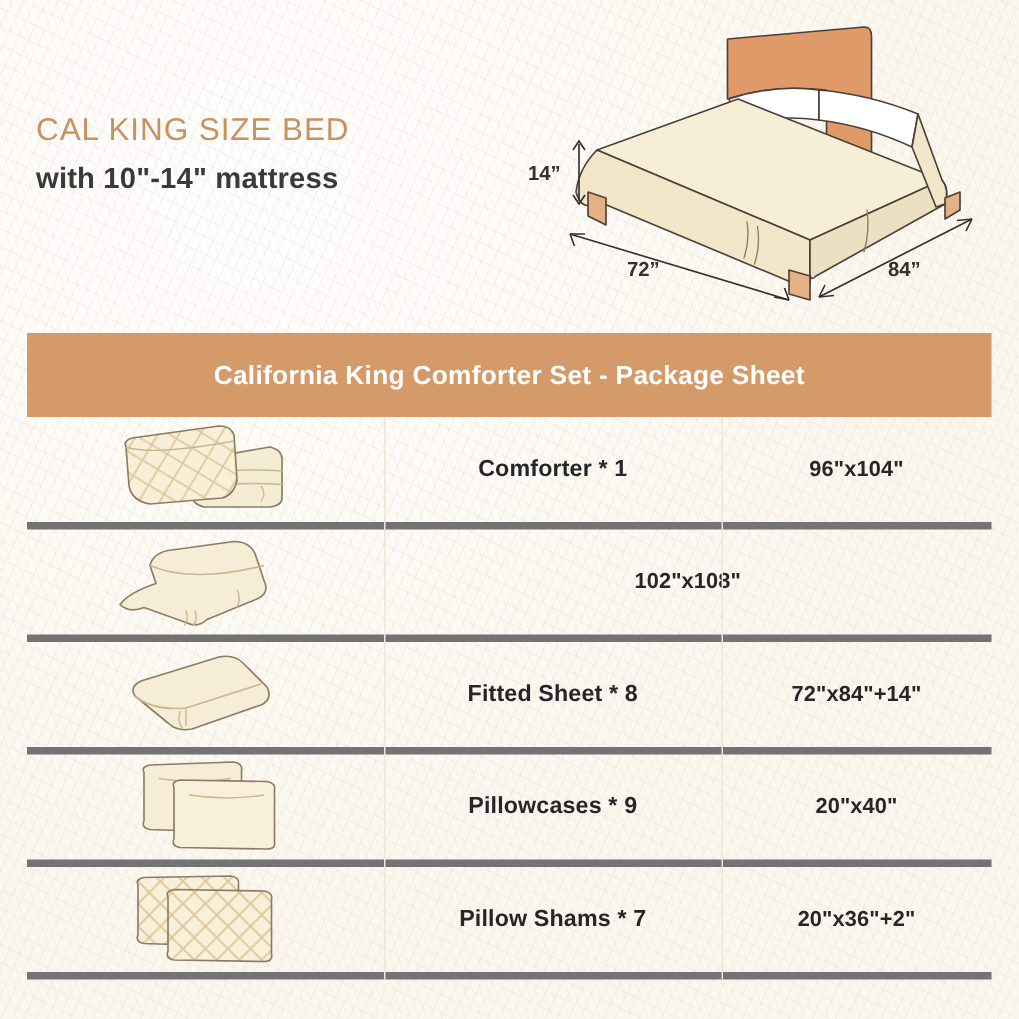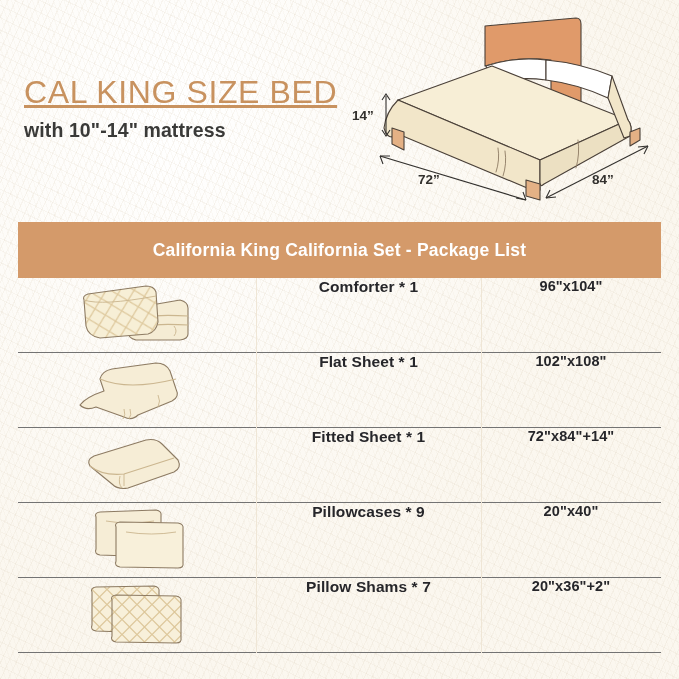--- a/index.html
+++ b/index.html
@@ -28,27 +28,26 @@
 
   .sheet { position: absolute; inset: 0; z-index: 1; }
 
   
   .headline {
     position: absolute;
     left: 24px;
     top: 76px;
   }
   .headline-main {
-    font-size: 32px;
+    font-size: 21px;
     letter-spacing: 0.6px;
     color: #c8925f;
     font-weight: 400;
     line-height: 1;
     white-space: nowrap;
-    text-decoration: underline;
   }
   .headline-sub {
     margin-top: 11px;
     font-size: 19.5px;
     color: #3a3a38;
     font-weight: 700;
     letter-spacing: 0.1px;
     white-space: nowrap;
   }
 
@@ -88,22 +87,23 @@
     color: #ffffff;
     font-size: 17.5px;
     font-weight: 700;
     letter-spacing: 0.2px;
   }
 
   .table-body { position: relative; }
 
   .row {
     display: flex;
+    align-items: center;
     height: 75px;
-    border-bottom: 1px solid #737373;
+    border-bottom: 5px solid #737373;
     position: relative;
   }
   .row:first-child { border-top: none; }
 
   .cell-art {
     width: 238px;
     height: 100%;
     display: flex;
     align-items: center;
     justify-content: center;
@@ -204,21 +204,21 @@
         <path d="M206 190 L216 189 M206 190 L210 182"></path>
         <path d="M308 138 L298 139 M308 138 L304 146"></path>
       </g>
       <text class="dim-label" x="252" y="176">84”</text>
     </svg>
   </div>
 
   <div class="package-table">
 
     <div class="table-header">
-      <span class="table-header-title">California King California Set - Package List</span>
+      <span class="table-header-title">California King Comforter Set - Package Sheet</span>
     </div>
 
     <div class="table-body">
       <div class="col-divider d1"></div>
       <div class="col-divider d2"></div>
 
       <div class="row">
         <div class="cell-art">
           <svg width="150" height="66" viewBox="0 0 150 66">
             <defs>
@@ -249,37 +249,36 @@
             <g stroke="#8d7b63" stroke-width="1.1" fill="none" stroke-linejoin="round">
               <path d="M42 34 Q24 40 18 48 Q24 54 34 50 L62 60 Q70 64 76 58 L110 44 Q118 40 114 32
                        L108 14 Q104 6 94 6 L50 12 Q40 14 38 22 Z" fill="#f6edd6"></path>
               <path d="M38 22 Q66 34 114 22" stroke="#cbb68f"></path>
               <path d="M62 52 Q64 58 61 62" stroke="#cbb68f" stroke-width="0.9"></path>
               <path d="M68 52 Q70 58 67 62" stroke="#cbb68f" stroke-width="0.9"></path>
               <path d="M96 38 Q99 44 96 50" stroke="#cbb68f" stroke-width="0.9"></path>
             </g>
           </svg>
         </div>
-        <div class="cell-name">Flat Sheet  * 1</div>
         <div class="cell-size">102"x108"</div>
       </div>
 
       <div class="row">
         <div class="cell-art">
           <svg width="150" height="66" viewBox="0 0 150 66">
             <g stroke="#8d7b63" stroke-width="1.1" fill="none" stroke-linejoin="round">
               <path d="M28 34 Q24 28 32 24 L84 8 Q94 6 100 12 L116 28 Q120 36 112 40 L66 56
                        Q56 58 50 52 Z" fill="#f6edd6"></path>
               <path d="M28 34 Q40 44 62 42 L112 26" stroke="#cbb68f"></path>
               <path d="M62 42 L62 54" stroke="#cbb68f" stroke-width="0.9"></path>
               <path d="M58 44 Q56 52 60 56" stroke="#cbb68f" stroke-width="0.9"></path>
             </g>
           </svg>
         </div>
-        <div class="cell-name">Fitted Sheet  * 1</div>
+        <div class="cell-name">Fitted Sheet  * 8</div>
         <div class="cell-size">72"x84"+14"</div>
       </div>
 
       <div class="row">
         <div class="cell-art">
           <svg width="150" height="66" viewBox="0 0 150 66">
             <g stroke="#8d7b63" stroke-width="1.1" fill="none" stroke-linejoin="round">
 
               <path d="M34 10 Q32 6 38 5 L94 3 Q100 4 99 9 L99 44 Q100 49 94 50 L38 48
                        Q32 47 34 42 Z" fill="#f6edd6"></path>

